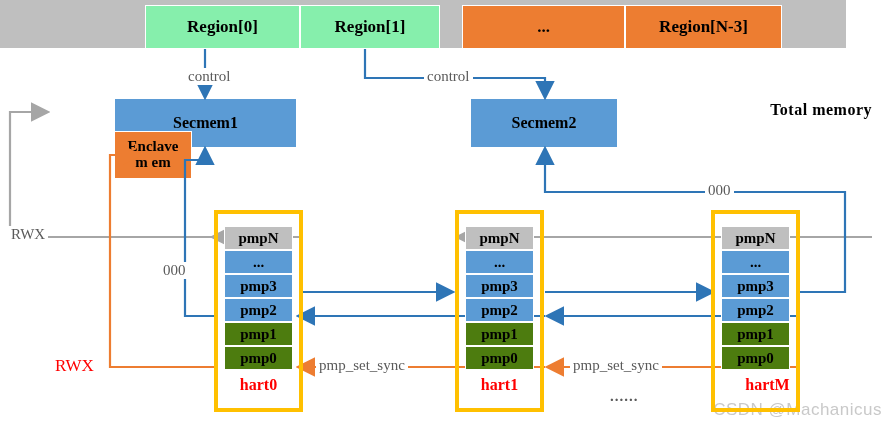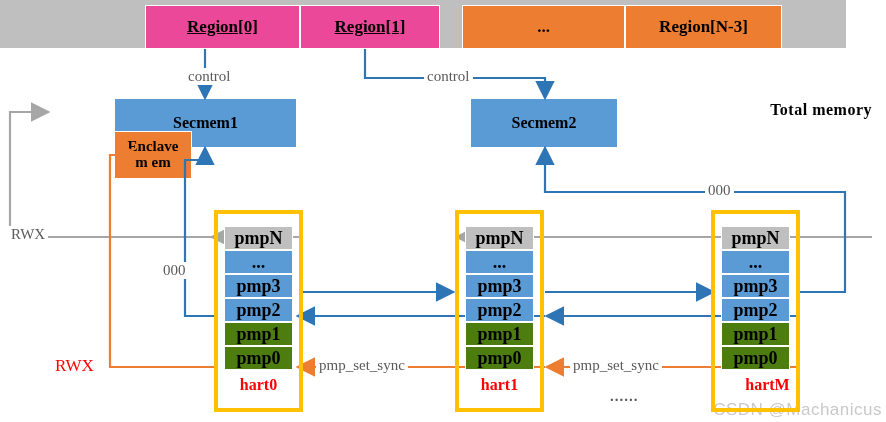--- a/index.html
+++ b/index.html
@@ -6,42 +6,42 @@
   body{width:886px;height:422px;position:relative;overflow:hidden;
        font-family:"Liberation Serif",serif;}
   #stage{position:absolute;left:0;top:0;width:886px;height:422px;}
 
   .box{position:absolute;box-sizing:border-box;display:flex;
        align-items:center;justify-content:center;text-align:center;}
 
   
   .region{height:44px;top:5px;font-weight:bold;font-size:17px;color:#000;
           border:1px solid #ffffff;}
-  .region.blue{background:#ec4899;text-decoration:underline;}
+  .region.blue{background:#86efac;}
   .region.orange{background:#ED7D31;}
 
   
   #membar{left:31px;top:88px;width:846px;height:48px;background:#BFBFBF;}
   #totalmem-label{position:absolute;right:14px;top:101px;font-weight:bold;
                   font-size:16px;color:#000;letter-spacing:.5px;}
 
   .secmem{background:#5B9BD5;border:1px solid #ffffff;font-weight:bold;
           font-size:16px;color:#000;}
   #secmem1{left:114px;top:98px;width:183px;height:50px;}
   #secmem2{left:470px;top:98px;width:148px;height:50px;text-align:right;}
   #enclave{left:114px;top:131px;width:78px;height:48px;background:#ED7D31;
            border:1px solid #ffffff;font-weight:bold;font-size:15px;
            color:#000;line-height:1.05;flex-direction:column;text-align:right;}
 
   
   .hart{position:absolute;box-sizing:border-box;border:4px solid #FFC000;
         background:transparent;}
   .pmp{position:absolute;box-sizing:border-box;height:24px;
        display:flex;align-items:center;justify-content:center;
-       font-weight:bold;font-size:18px;color:#000;
+       font-weight:bold;font-size:15px;color:#000;
        border:1px solid #ffffff;font-family:"Liberation Serif",serif;}
   .pmp.gray{background:#BFBFBF;}
   .pmp.blue{background:#5B9BD5;}
   .pmp.orange{background:#4d7c0f;}
   .hart-label{position:absolute;width:100%;text-align:center;
               font-weight:bold;font-size:16px;color:#FF0000;}
 
   
   .lbl{position:absolute;font-family:"Liberation Serif",serif;
        font-size:15px;color:#5A5A5A;background:#ffffff;padding:0 3px;

